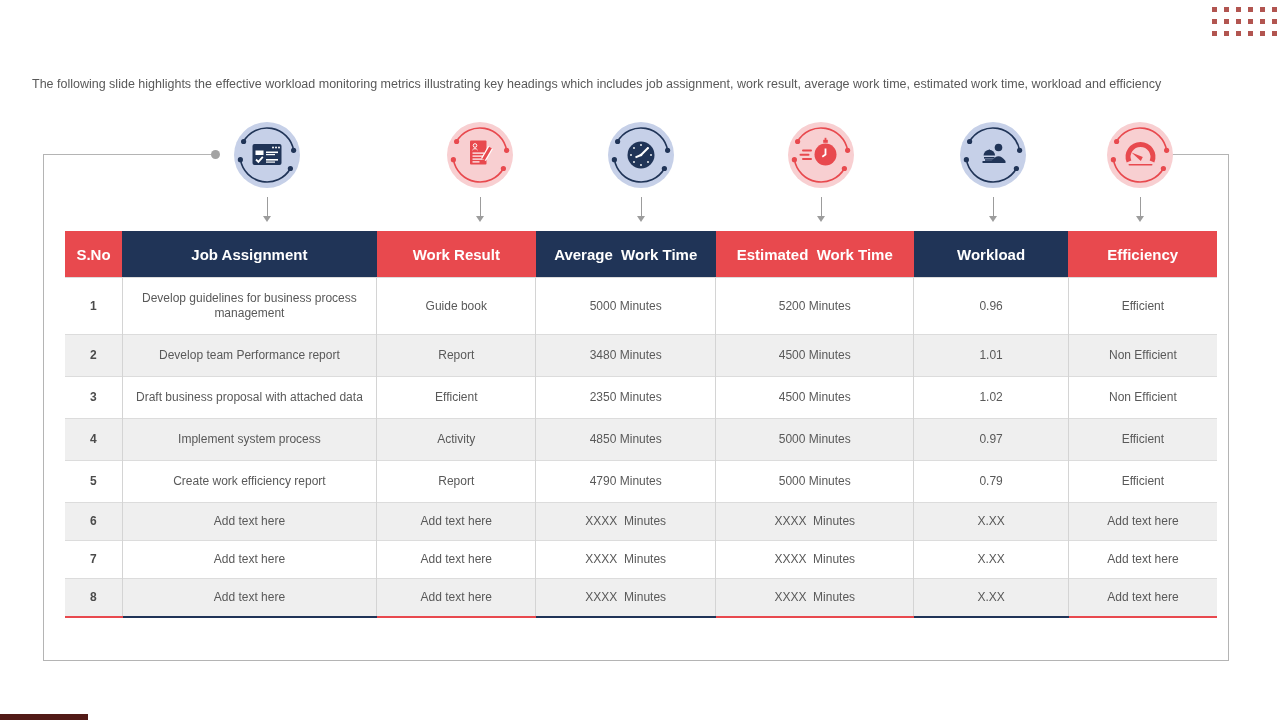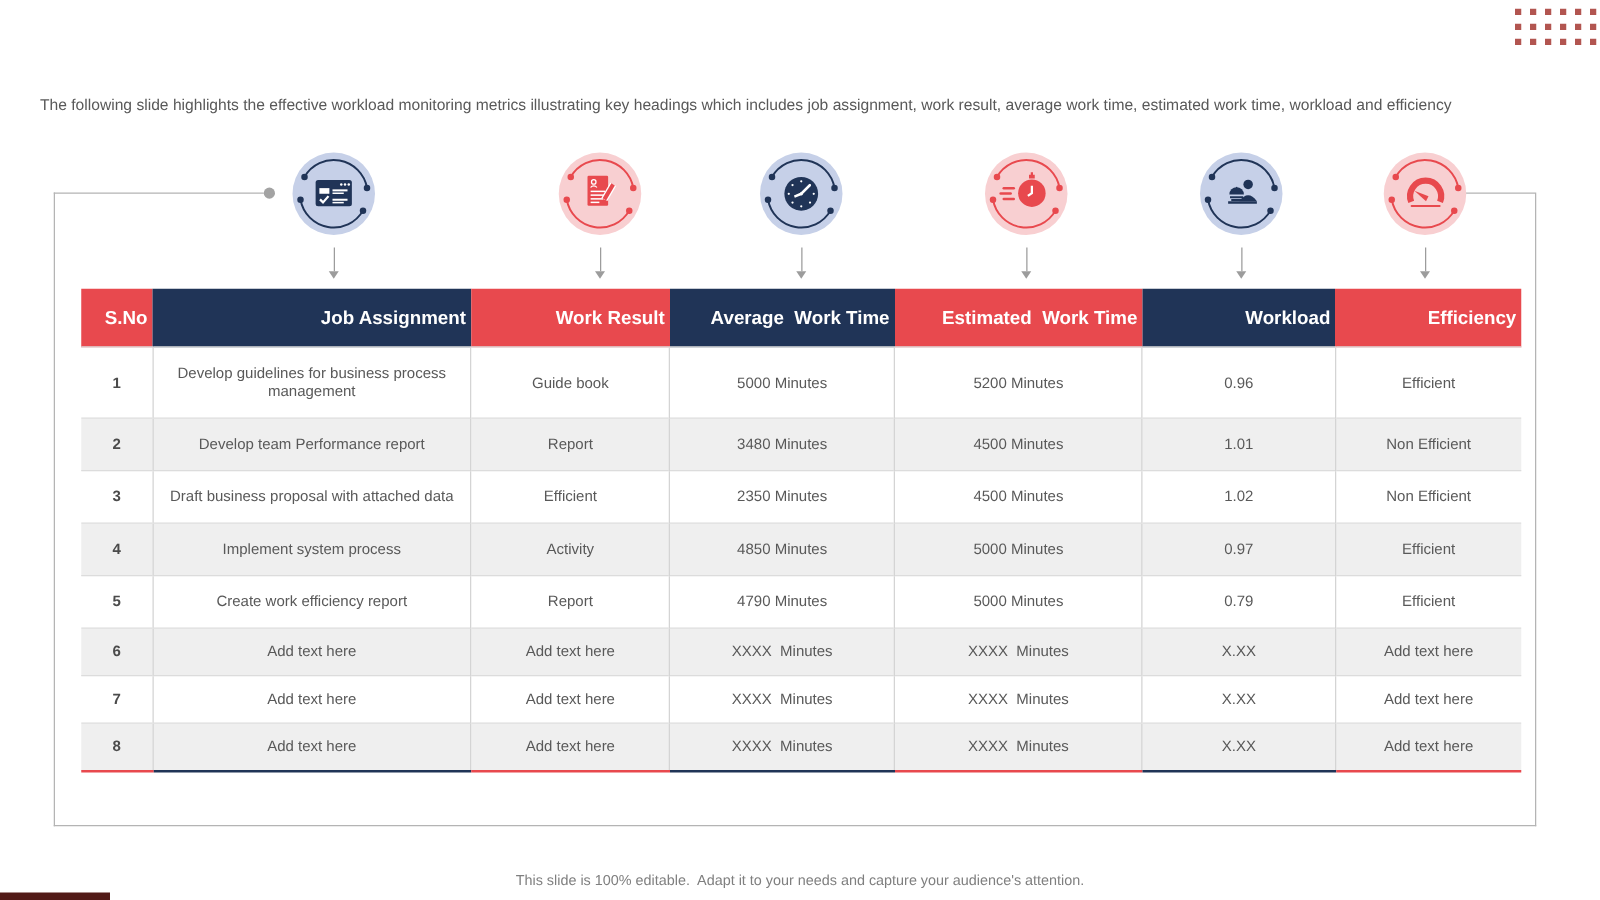--- a/index.html
+++ b/index.html
@@ -21,21 +21,21 @@
   .frame-top-right{position:absolute;left:1172px;top:154px;width:56px;height:1px;background:#b4b4b4;}
 
   .icon-group{position:absolute;top:119px;width:72px;text-align:center;}
   .arrow-line{width:1px;height:19px;background:#9c9c9c;margin:2px auto 0;}
   .arrow-head{width:0;height:0;border-left:4px solid transparent;border-right:4px solid transparent;
               border-top:6px solid #9c9c9c;margin:0 auto;}
 
   table.metrics{position:absolute;left:65px;top:231px;width:1152px;
                 border-collapse:collapse;table-layout:fixed;}
   table.metrics th{height:46px;font-size:15px;font-weight:bold;color:#ffffff;
-                   text-align:right;vertical-align:middle;white-space:pre-wrap;padding:0 4px;}
+                   text-align:center;vertical-align:middle;white-space:pre-wrap;padding:0 4px;}
   table.metrics th.navy{background:#203457;}
   table.metrics th.red{background:#e8494e;}
   table.metrics td{font-size:12px;color:#595959;text-align:center;vertical-align:middle;
                    padding:13px 8px;border-left:1px solid #d4d4d4;border-top:1px solid #dcdcdc;
                    white-space:pre-wrap;line-height:15px;background:#ffffff;}
   table.metrics td:first-child{border-left:none;font-weight:bold;color:#4b4b4b;}
   table.metrics tbody tr:nth-child(even) td{background:#efefef;}
   table.metrics tbody tr:nth-child(n+6) td{padding-top:11px;padding-bottom:11px;}
 
   .footer{position:absolute;left:0;right:0;top:699px;text-align:center;
@@ -298,15 +298,14 @@
           <td style="border-bottom: 2px solid rgb(32, 52, 87);">Add text here</td>
           <td style="border-bottom: 2px solid rgb(232, 73, 78);">Add text here</td>
           <td style="border-bottom: 2px solid rgb(32, 52, 87);">XXXX  Minutes</td>
           <td style="border-bottom: 2px solid rgb(232, 73, 78);">XXXX  Minutes</td>
           <td style="border-bottom: 2px solid rgb(32, 52, 87);">X.XX</td>
           <td style="border-bottom: 2px solid rgb(232, 73, 78);">Add text here</td>
         </tr>
       </tbody>
   </table>
 
-  <div class="footer">This slide is 100% editable.  Adapt it to your needs and capture your audience's attention.</div>
   <div class="bottom-bar"></div>
 </div>
 
 </body></html>

